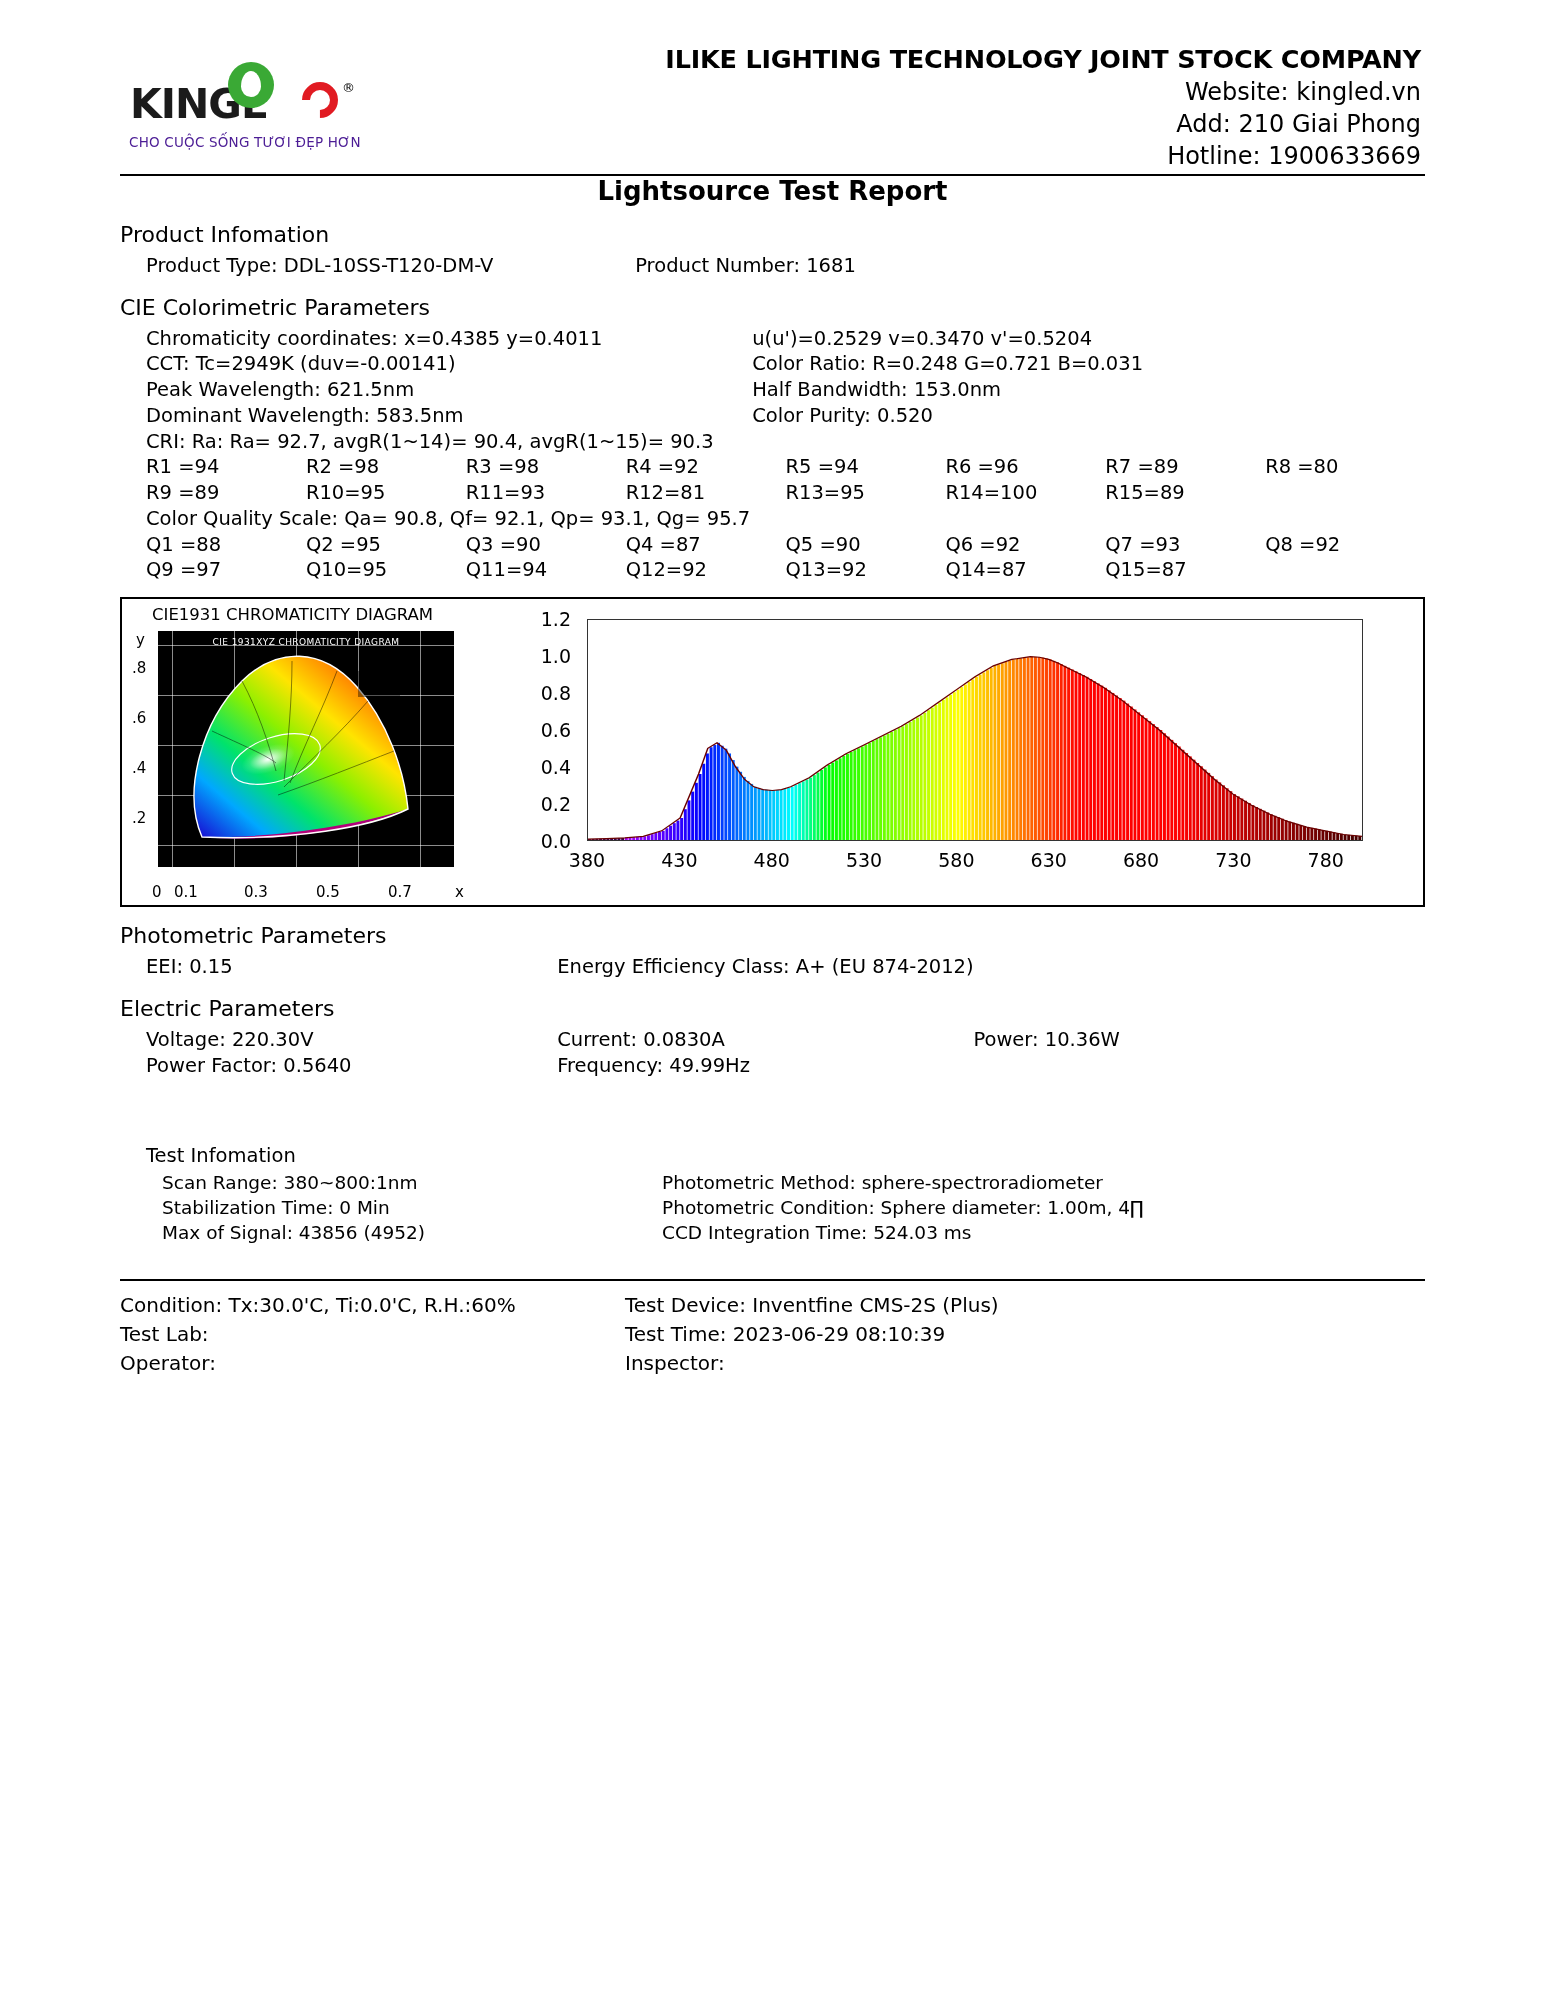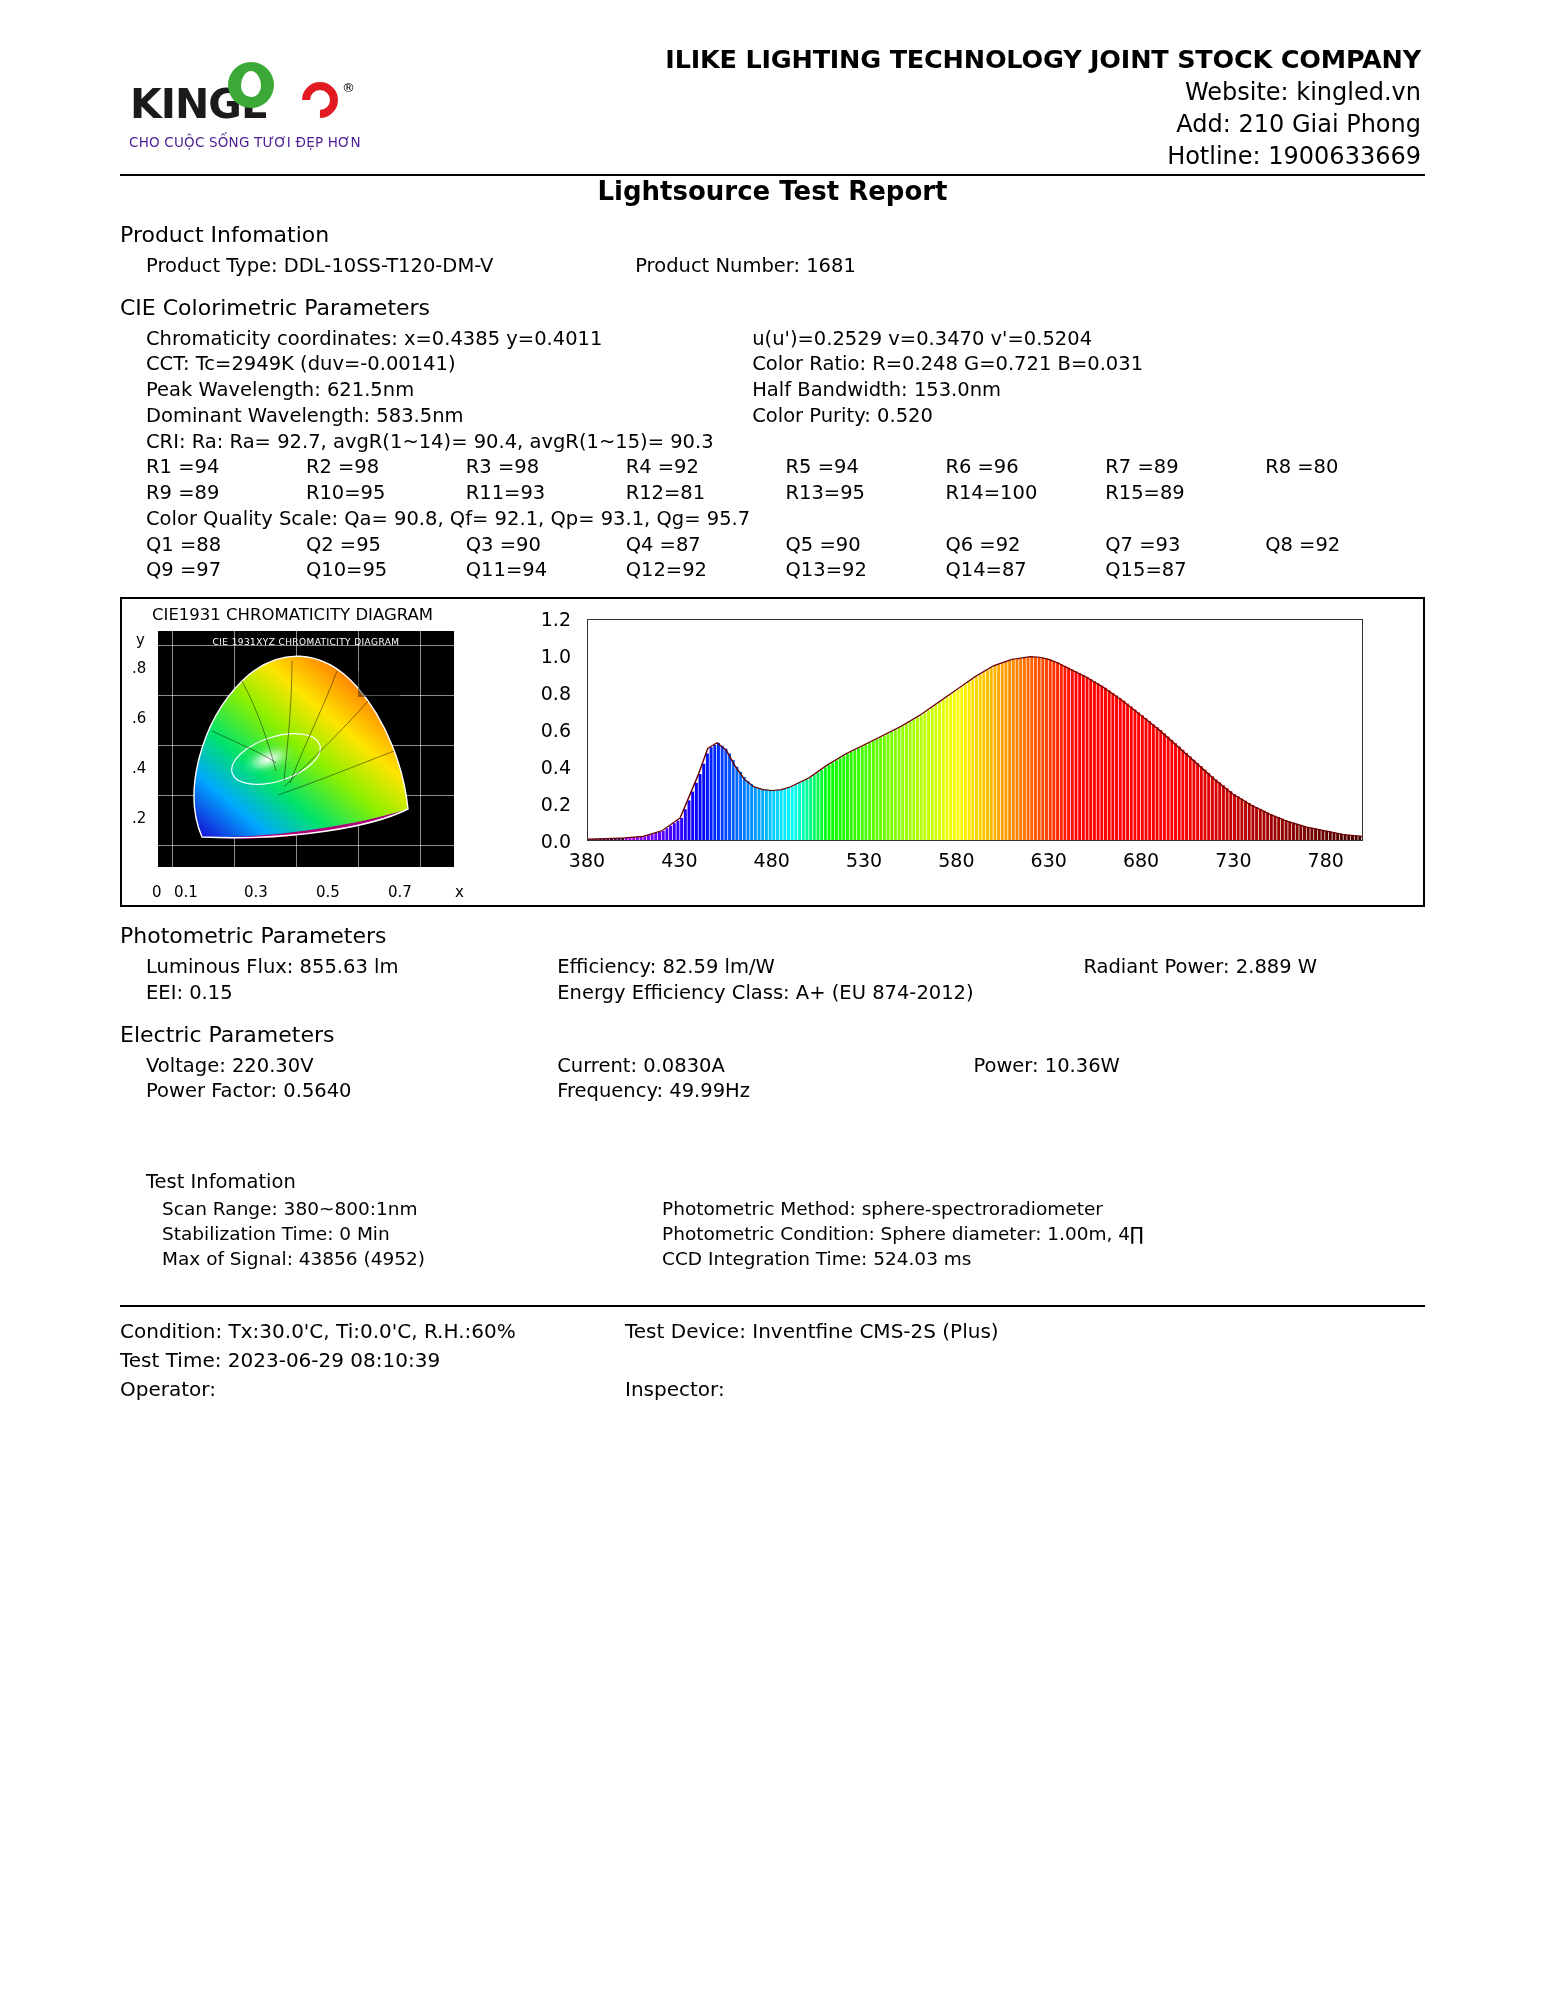--- a/index.html
+++ b/index.html
@@ -692,25 +692,20 @@
         <div class="spd-xlab" style="left:71.4%">680</div>
         <div class="spd-xlab" style="left:83.3%">730</div>
         <div class="spd-xlab" style="left:95.2%">780</div>
       </div>
     </div>
   </div>
 
   <div class="section-title">Photometric Parameters</div>
   <div class="rows">
     <div class="row">
-      <span class="col" style="width:405px">Luminous Flux: 855.63 lm</span>
-      <span class="col" style="width:520px">Efficiency: 82.59 lm/W</span>
-      <span class="col">Radiant Power: 2.889 W</span>
-    </div>
-    <div class="row">
       <span class="col" style="width:405px">EEI:  0.15</span>
       <span class="col">Energy Efficiency Class: A+ (EU 874-2012)</span>
     </div>
   </div>
 
   <div class="section-title">Electric Parameters</div>
   <div class="rows">
     <div class="row">
       <span class="col" style="width:405px">Voltage: 220.30V</span>
       <span class="col" style="width:410px">Current: 0.0830A</span>
@@ -739,20 +734,21 @@
   </div>
 
   <div class="hr-bottom"></div>
 
   <div class="footer">
     <div class="f-row">
       <div class="f-a">Condition: Tx:30.0'C, Ti:0.0'C, R.H.:60%</div>
       <div class="f-b">Test Device: Inventfine CMS-2S (Plus)</div>
     </div>
     <div class="f-row">
+      <div class="f-a">Test Lab:</div>
       <div class="f-b">Test Time: 2023-06-29 08:10:39</div>
     </div>
     <div class="f-row">
       <div class="f-a">Operator:</div>
       <div class="f-b">Inspector:</div>
     </div>
   </div>
 
 </div>
 

